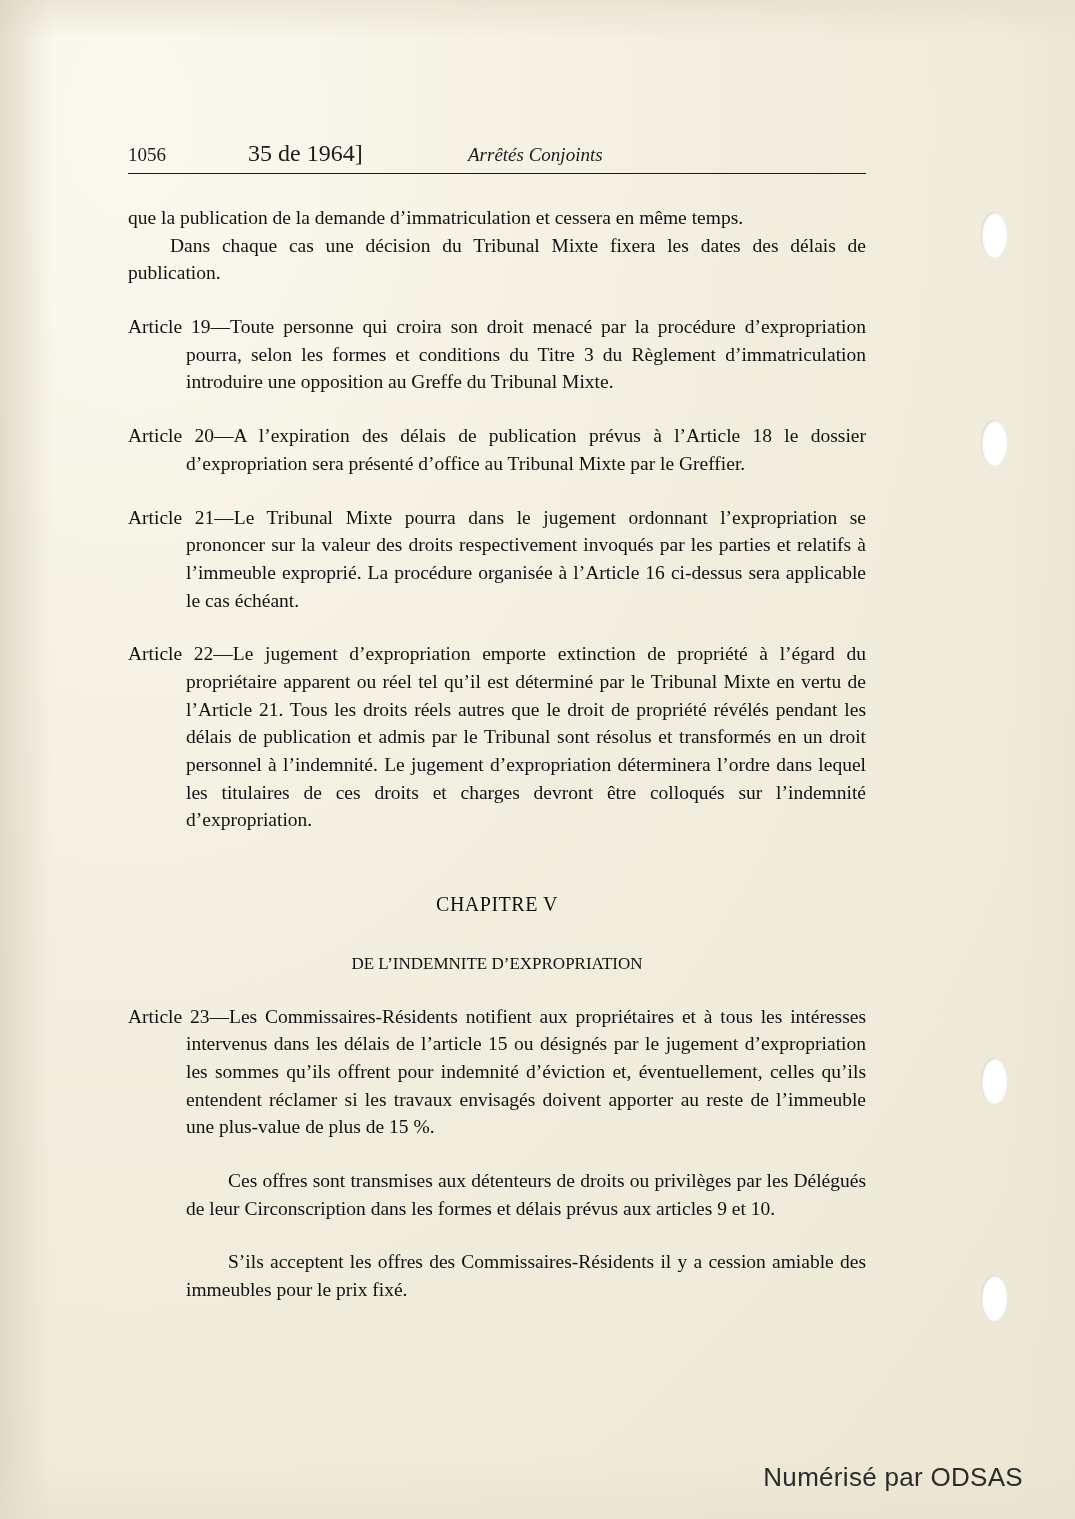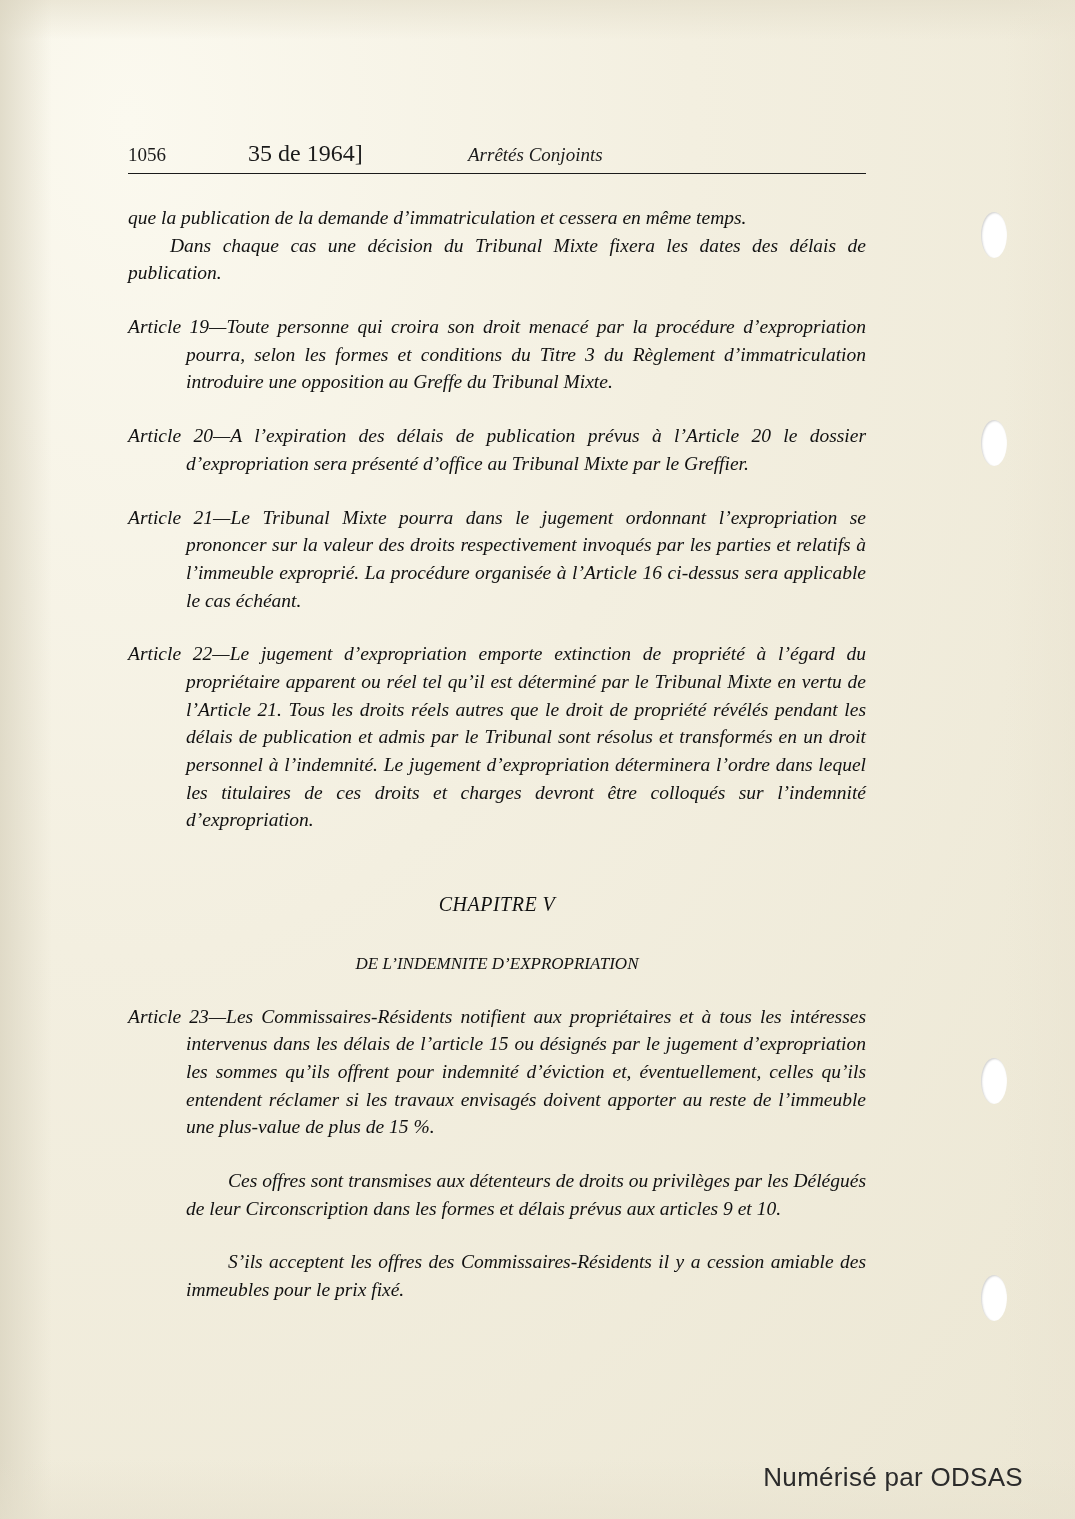--- a/index.html
+++ b/index.html
@@ -97,21 +97,20 @@
     border-bottom: 1.6px solid #1b1b1b;
     width: 100%;
     margin-bottom: 30px;
   }
 
   .body-text {
     font-size: 19.5px;
     line-height: 1.42;
     color: #111;
     text-align: justify;
-    font-style: italic;
   }
 
   p.para {
     margin: 0 0 0 0;
   }
   p.indent-first {
     text-indent: 42px;
   }
   .block {
     margin-bottom: 26px;
@@ -186,21 +185,21 @@
       <div class="block">
         <p class="para">que la publication de la demande d’immatriculation et cessera en même temps.</p>
         <p class="para indent-first">Dans chaque cas une décision du Tribunal Mixte fixera les dates des délais de publication.</p>
       </div>
 
       <div class="article">
         <span class="label">Article 19—</span><span>Toute personne qui croira son droit menacé par la procédure d’expropriation pourra, selon les formes et conditions du Titre 3 du Règlement d’immatriculation introduire une opposition au Greffe du Tribunal Mixte.</span>
       </div>
 
       <div class="article">
-        <span class="label">Article 20—</span><span>A l’expiration des délais de publication prévus à l’Article 20 le dossier d’expropriation sera présenté d’office au Tribunal Mixte par le Greffier.</span>
+        <span class="label">Article 20—</span><span>A l’expiration des délais de publication prévus à l’Article 18 le dossier d’expropriation sera présenté d’office au Tribunal Mixte par le Greffier.</span>
       </div>
 
       <div class="article">
         <span class="label">Article 21—</span><span>Le Tribunal Mixte pourra dans le jugement ordonnant l’expropriation se prononcer sur la valeur des droits respectivement invoqués par les parties et relatifs à l’immeuble exproprié. La procédure organisée à l’Article 16 ci-dessus sera applicable le cas échéant.</span>
       </div>
 
       <div class="article">
         <span class="label">Article 22—</span><span>Le jugement d’expropriation emporte extinction de propriété à l’égard du propriétaire apparent ou réel tel qu’il est déterminé par le Tribunal Mixte en vertu de l’Article 21. Tous les droits réels autres que le droit de propriété révélés pendant les délais de publication et admis par le Tribunal sont résolus et transformés en un droit personnel à l’indemnité. Le jugement d’expropriation déterminera l’ordre dans lequel les titulaires de ces droits et charges devront être colloqués sur l’indemnité d’expropriation.</span>
       </div>
 

